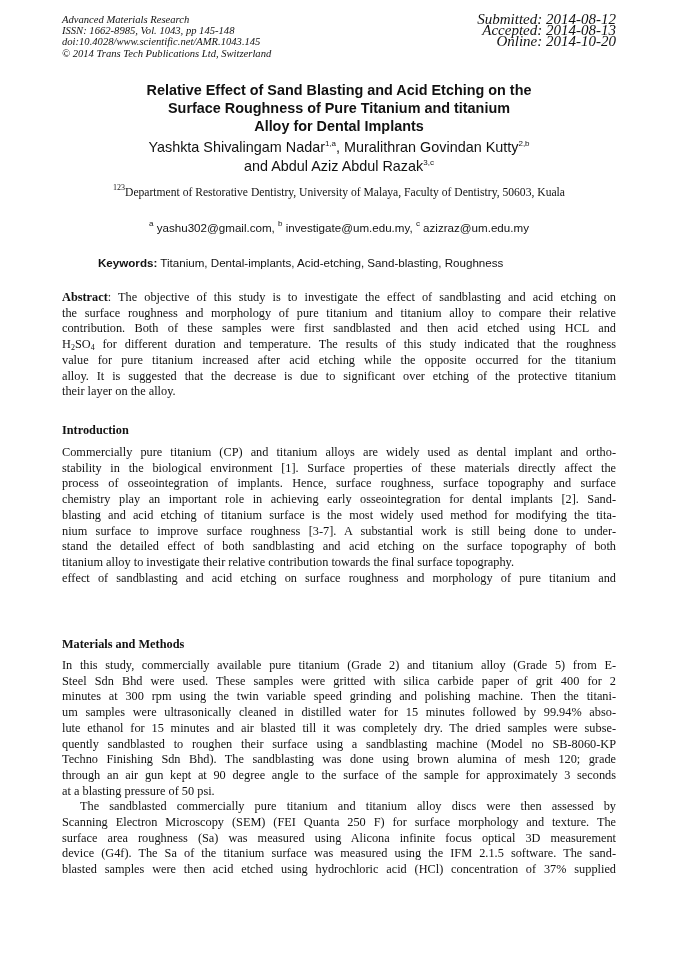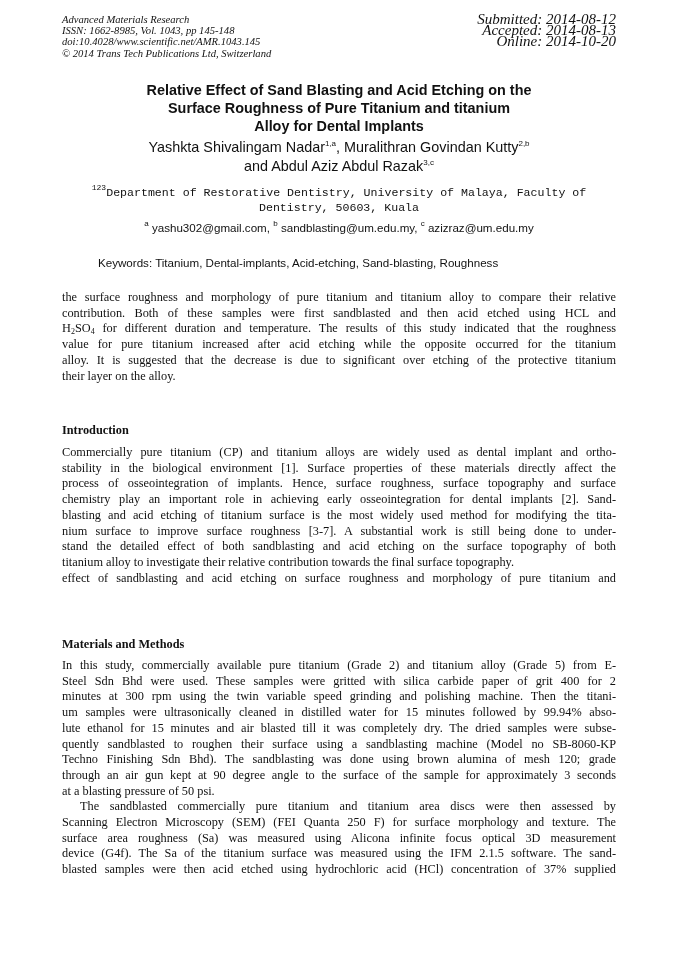--- a/index.html
+++ b/index.html
@@ -3,24 +3,24 @@
 <meta charset="utf-8">
 <style>
   html, body { margin: 0; padding: 0; background: #ffffff; }
   body { width: 678px; height: 959px; position: relative; overflow: hidden; color: #111; }
   .page { position: absolute; left: 0; top: 0; width: 678px; height: 959px; }
   .hdr-left { position: absolute; left: 62px; top: 14px; font-family: "Liberation Serif", serif; font-style: italic; font-size: 10.6px; line-height: 11.2px; }
   .hdr-right { position: absolute; right: 62px; top: 14px; text-align: right; font-family: "Liberation Serif", serif; font-style: italic; font-size: 15px; line-height: 11.2px; }
   .title { position: absolute; left: 62px; width: 554px; top: 81px; text-align: center; font-family: "Liberation Sans", sans-serif; font-weight: bold; font-size: 14.4px; line-height: 18px; }
   .authors { position: absolute; left: 62px; width: 554px; top: 138px; text-align: center; font-family: "Liberation Sans", sans-serif; font-size: 14.4px; line-height: 19px; }
   .authors sup, .affil sup, .emails sup { font-size: 8px; vertical-align: 6px; line-height: 0; }
-  .affil { position: absolute; left: 62px; width: 554px; top: 186px; text-align: center; font-family: Liberation Mono, monospace; font-size: 11.6px; line-height: 14.5px; }
+  .affil { position: absolute; left: 62px; width: 554px; top: 186px; text-align: center; font-family: Liberation Serif, serif; font-size: 11.6px; line-height: 14.5px; }
   .emails { position: absolute; left: 62px; width: 554px; top: 221px; text-align: center; font-family: "Liberation Sans", sans-serif; font-size: 11.6px; line-height: 14px; }
   .keywords { position: absolute; left: 62px; width: 554px; top: 256px; font-family: "Liberation Sans", sans-serif; font-size: 11.6px; line-height: 14px; }
-  .keywords b { font-weight: normal; padding-left: 36px; }
+  .keywords b { font-weight: bold; padding-left: 36px; }
   .body-text { font-family: "Liberation Serif", serif; font-size: 12.3px; line-height: 15.7px; text-align: justify; }
   .abstract { position: absolute; left: 62px; width: 554px; top: 290px; }
   .section-head { position: absolute; left: 62px; font-family: "Liberation Serif", serif; font-weight: bold; font-size: 12.3px; line-height: 15px; }
   .intro-head { top: 423px; }
   .intro { position: absolute; left: 62px; width: 554px; top: 445px; }
   .mm-head { top: 637px; }
   .mm { position: absolute; left: 62px; width: 554px; top: 658px; }
   .indent { text-indent: 18px; }
   .line { display: block; text-align: justify; text-align-last: justify; white-space: nowrap; }
   .line.last { text-align-last: left; }
@@ -57,28 +57,29 @@
     <div>
       <span>and </span><span>Abdul Aziz Abdul Razak</span><sup>3,c</sup>
     </div>
   </div>
 
   <div class="affil">
     <div><sup>123</sup><span>Department of Restorative Dentistry, University of Malaya, Faculty of Dentistry, 50603, Kuala</span></div>
   </div>
 
   <div class="emails">
-    <sup>a</sup><span> yashu302@gmail.com, </span><sup>b</sup><span> sandblasting@um.edu.my, </span><sup>c</sup><span> azizraz@um.edu.my</span>
+    <sup>a</sup><span> yashu302@gmail.com, </span><sup>b</sup><span> investigate@um.edu.my, </span><sup>c</sup><span> azizraz@um.edu.my</span>
   </div>
 
   <div class="keywords">
     <b>Keywords:</b><span> Titanium, Dental-implants, Acid-etching, Sand-blasting, Roughness</span>
   </div>
 
   <div class="abstract body-text">
+    <span class="line"><b>Abstract</b><span>: The objective of this study is to investigate the effect of sandblasting and acid etching on</span></span>
     <span class="line">the surface roughness and morphology of pure titanium and titanium alloy to compare their relative</span>
     <span class="line">contribution. Both of these samples were first sandblasted and then acid etched using HCL and</span>
     <span class="line"><span><span>H</span><sub class="chem">2</sub><span>SO</span><sub class="chem">4</sub></span> <span>for different duration and temperature. The results of this study indicated that the roughness</span></span>
     <span class="line">value for pure titanium increased after acid etching while the opposite occurred for the titanium</span>
     <span class="line">alloy. It is suggested that the decrease is due to significant over etching of the protective titanium</span>
     <span class="line last">their layer on the alloy.</span>
   </div>
 
   <div class="section-head intro-head">Introduction</div>
 
@@ -99,20 +100,20 @@
   <div class="mm body-text">
     <span class="line">In this study, commercially available pure titanium (Grade 2) and titanium alloy (Grade 5) from E-</span>
     <span class="line">Steel Sdn Bhd were used. These samples were gritted with silica carbide paper of grit 400 for 2</span>
     <span class="line">minutes at 300 rpm using the twin variable speed grinding and polishing machine. Then the titani-</span>
     <span class="line">um samples were ultrasonically cleaned in distilled water for 15 minutes followed by 99.94%  abso-</span>
     <span class="line">lute ethanol for 15 minutes and air blasted till it was completely dry. The dried samples were subse-</span>
     <span class="line">quently sandblasted to roughen their surface using a sandblasting machine (Model no SB-8060-KP</span>
     <span class="line">Techno Finishing Sdn Bhd). The sandblasting was done using brown alumina of mesh 120; grade</span>
     <span class="line">through an air gun kept at 90 degree angle to the surface of the sample for approximately 3 seconds</span>
     <span class="line last">at a blasting pressure of 50 psi.</span>
-    <span class="line indent">The sandblasted commercially pure titanium and titanium area discs were then assessed by</span>
+    <span class="line indent">The sandblasted commercially pure titanium and titanium alloy discs were then assessed by</span>
     <span class="line">Scanning Electron Microscopy (SEM) (FEI Quanta 250 F) for surface morphology and texture. The</span>
     <span class="line">surface area roughness (Sa) was measured using Alicona infinite focus optical 3D measurement</span>
     <span class="line">device (G4f). The Sa of the titanium surface was measured using the IFM 2.1.5 software. The sand-</span>
     <span class="line">blasted samples were then acid etched using hydrochloric acid (HCl) concentration of 37% supplied</span>
   </div>
 
 </div>
 
 </body></html>

